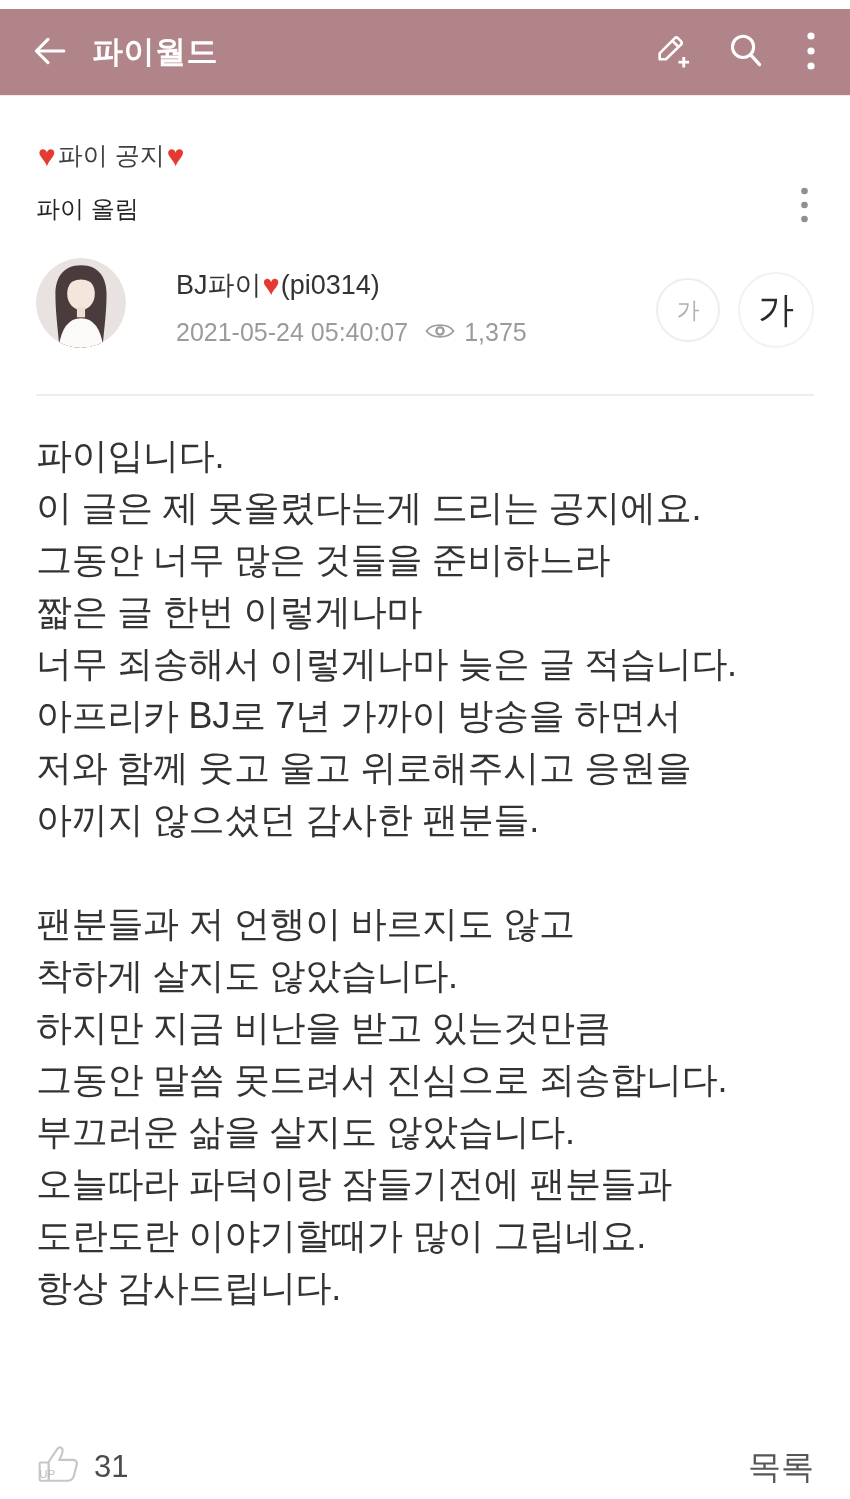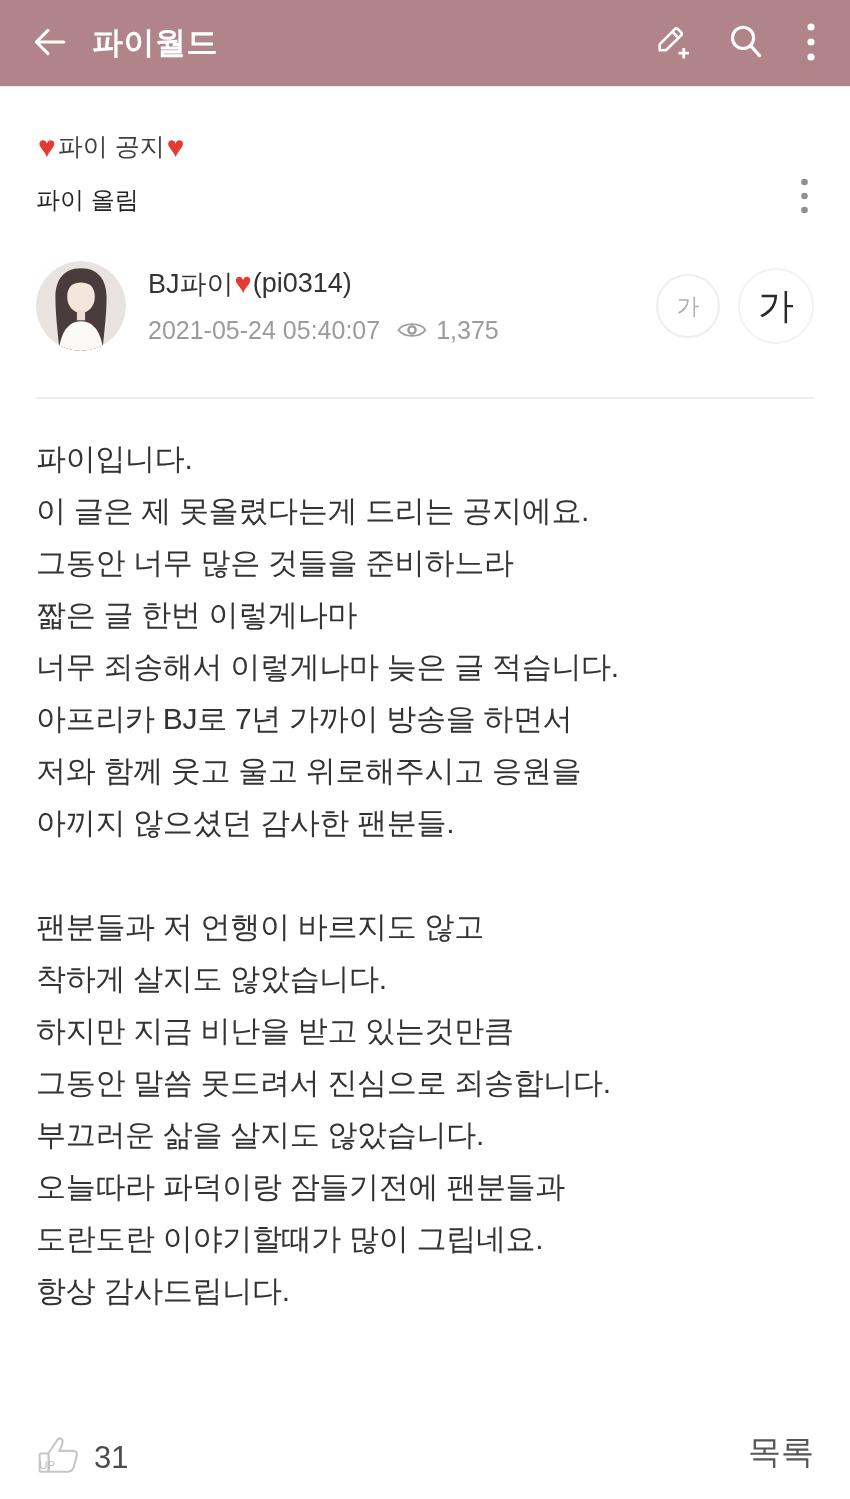--- a/index.html
+++ b/index.html
@@ -16,20 +16,21 @@
     color: var(--body_text);
   }
   
   .app-header {
     height: 86px;
     background: var(--header_bg);
     display: flex;
     align-items: center;
     padding: 0 20px 0 26px;
     box-shadow: 0 1px 0 rgba(0,0,0,0.08);
+    margin-top: 9px;
   }
   .icon-btn {
     background: none; border: none; cursor: pointer;
     display: flex; align-items: center; justify-content: center;
   }
   .back-btn { width: 46px; height: 46px; }
   .app-title {
     color: #ffffff; font-size: 31px; font-weight: 700;
     margin-left: 20px; letter-spacing: 0.5px;
   }
@@ -64,22 +65,22 @@
     font-size: 24px;
     font-weight: 500;
     color: #242424;
     line-height: 50px;
     flex: 1;
   }
   .post-options { width: 36px; height: 44px; margin-right: -8px; }
 
   
   .author-row {
-    margin-top: 36px;
-    display: flex; align-items: center;
+    margin-top: 24px;
+    display: flex; align-items: flex-end; gap: 28px;
   }
   .avatar {
     width: 90px; height: 90px; border-radius: 50%;
     overflow: hidden; flex: 0 0 auto;
     border: none; padding: 0; background: none; cursor: pointer;
   }
   .author-info { margin-left: 22px; }
   .author-name {
     font-size: 27px; color: #333333; cursor: pointer;
     display: flex; align-items: center;
@@ -106,31 +107,31 @@
     width: 76px; height: 76px; margin-left: 18px;
     border: 2px solid #f3f1f1;
     color: #2a2a2a; font-size: 36px; font-weight: 500;
   }
 
   .divider { margin-top: 46px; height: 2px; background: #ededed; }
 
   
   .post-body { margin-top: 34px; }
   .body-line {
-    font-size: 30px;
+    font-size: 36px;
     line-height: 52px;
     color: var(--body_text);
     letter-spacing: -0.3px;
     white-space: pre-wrap;
   }
 
   
   .footer-row {
     margin-top: auto;
-    display: flex; align-items: flex-start;
+    display: flex; align-items: flex-end;
     padding-bottom: 4px;
   }
   .up-button {
     background: none; border: none; cursor: pointer;
     display: flex; align-items: flex-end;
   }
   .up-count {
     font-size: 31px; color: #4c4c4c;
     margin-left: 10px; line-height: 46px;
     font-weight: 500;

